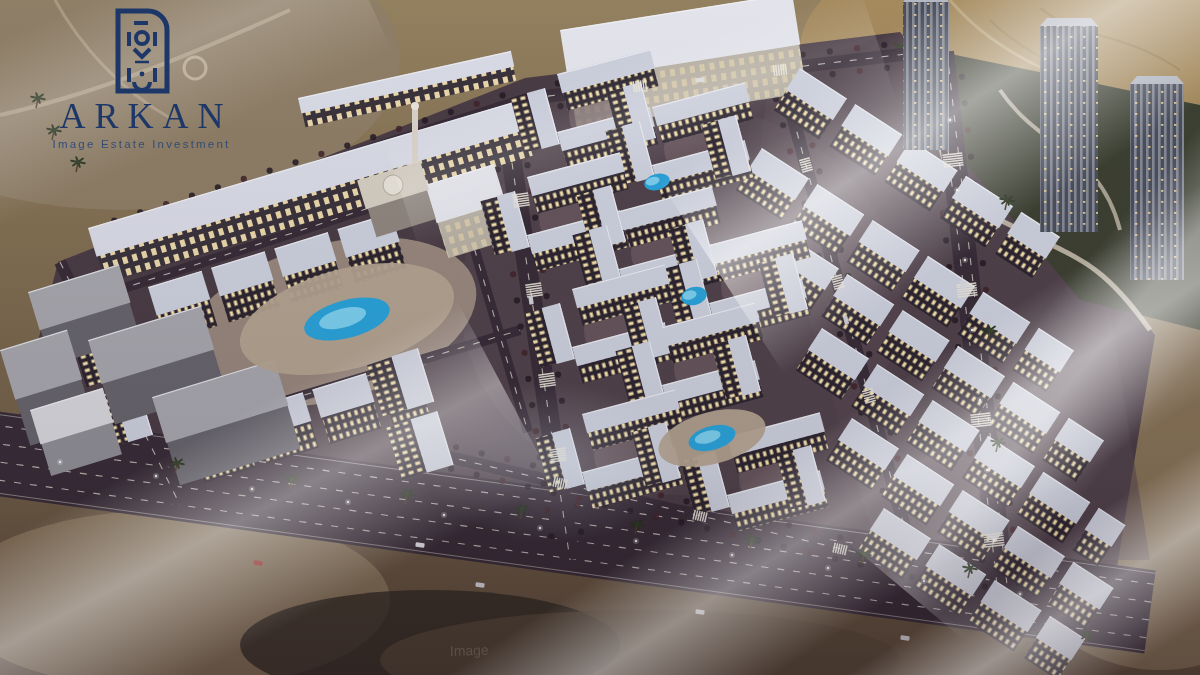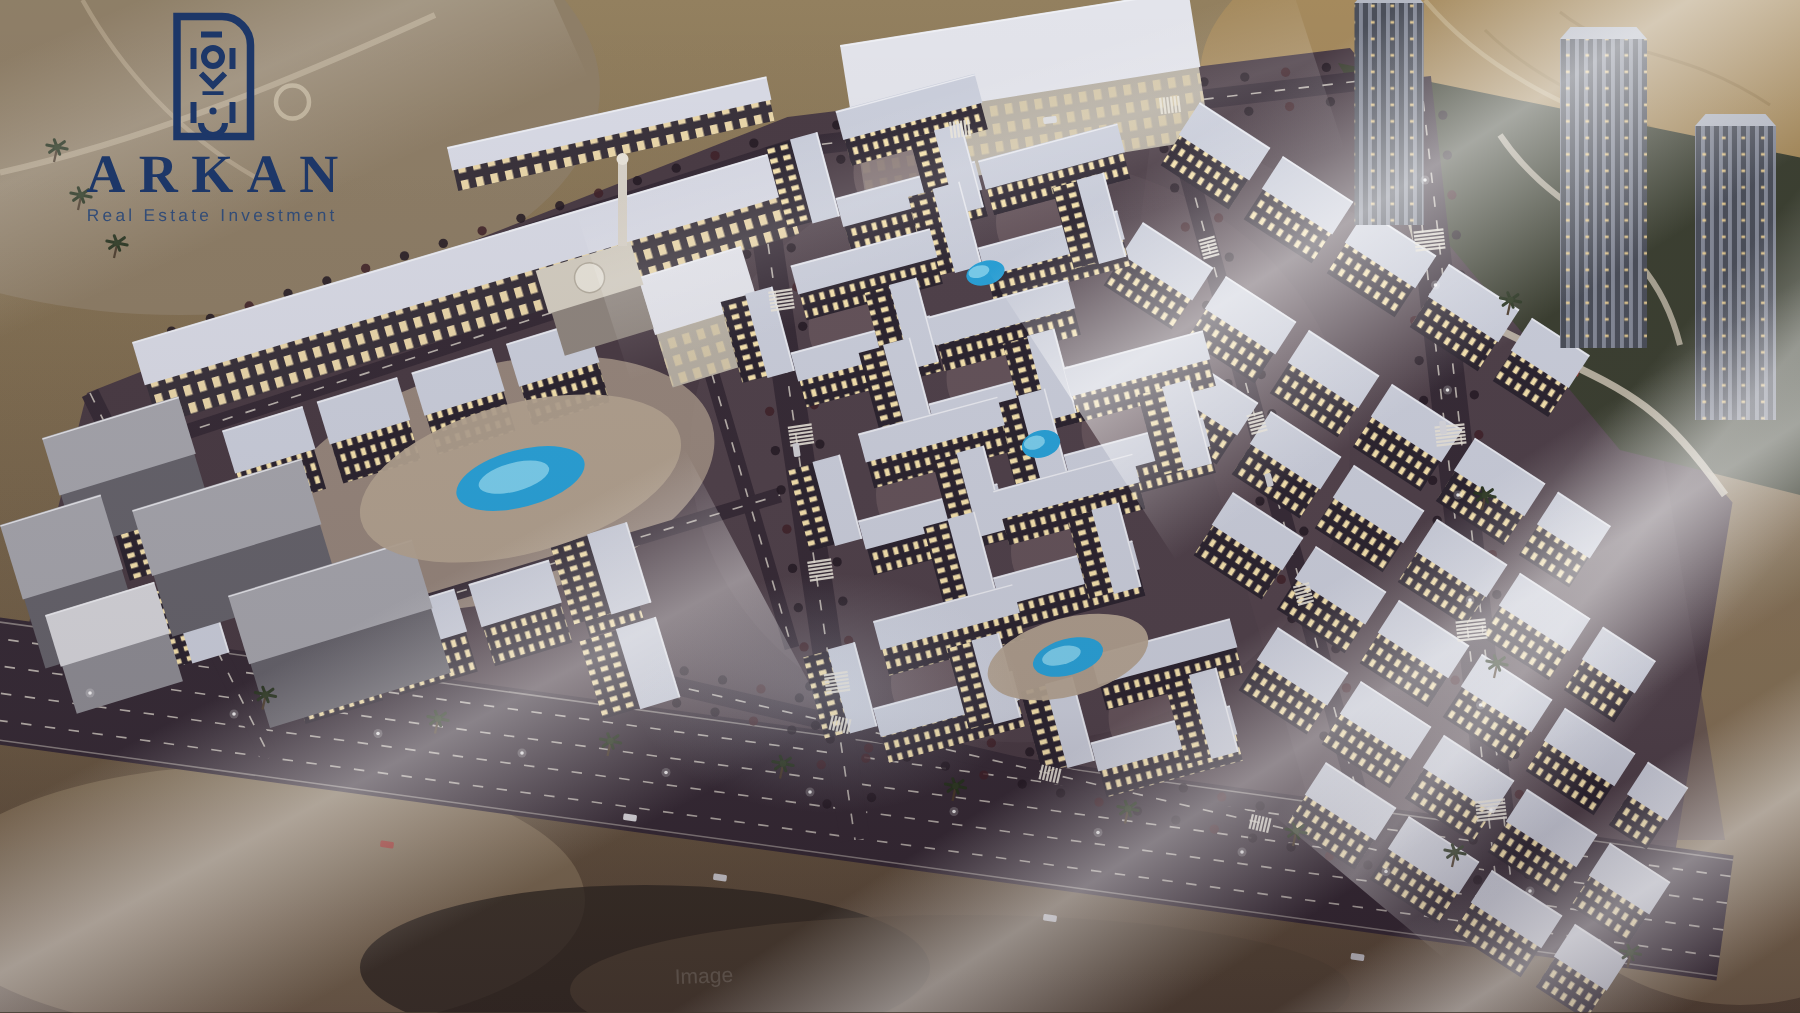--- a/index.html
+++ b/index.html
@@ -1,21 +1,21 @@
 <!DOCTYPE html>
 <html><head>
 <meta charset="utf-8">
 <style>
   html,body{margin:0;padding:0;background:#111;}
   .stage{position:relative;width:1200px;height:675px;overflow:hidden;
          font-family:"Liberation Sans", sans-serif;background:#7c6850;}
   .stage svg#scene{position:absolute;left:0;top:0;}
   .logo{position:absolute;left:34px;top:6px;width:215px;text-align:center;pointer-events:none;}
   .logo .mark{display:block;margin:0 auto 2px auto;}
-  .brand{font-family:"Liberation Serif", serif;font-weight:700;font-size:36px;
+  .brand{font-family:"Liberation Serif", serif;font-weight:400;font-size:36px;
          letter-spacing:9px;color:#1d3768;line-height:1;text-indent:9px;}
   .tagline{font-family:"Liberation Sans", sans-serif;font-size:11.5px;letter-spacing:2.2px;
            color:#2e4a78;margin-top:4px;opacity:.95;}
   .wm{opacity:.13;}
 </style>
 </head>
 <body>
 
 <div class="stage">
   <svg id="scene" width="1200" height="675" viewBox="0 0 1200 675">
@@ -1282,15 +1282,15 @@
       <path d="M25,17 h14" stroke="#1d3768" stroke-width="4" fill="none"></path>
       <path d="M20,26 v14 M46,26 v14" stroke="#1d3768" stroke-width="4" fill="none"></path>
       <circle cx="33" cy="32" r="6" fill="none" stroke="#1d3768" stroke-width="4"></circle>
       <path d="M25,43 l8,8 l8,-8" stroke="#1d3768" stroke-width="4" fill="none"></path>
       <path d="M26,56 h14" stroke="#1d3768" stroke-width="2.5" fill="none"></path>
       <path d="M20,62 v14 M46,62 v14" stroke="#1d3768" stroke-width="4" fill="none"></path>
       <path d="M25,76 a8,8 0 0 0 16,0" stroke="#1d3768" stroke-width="4" fill="none"></path>
       <circle cx="33" cy="68" r="2.4" fill="#1d3768"></circle>
     </svg>
     <div class="brand">ARKAN</div>
-    <div class="tagline">Real Estate Investment</div>
+    <div class="tagline">Image Estate Investment</div>
   </div>
 </div>
 
 </body></html>

